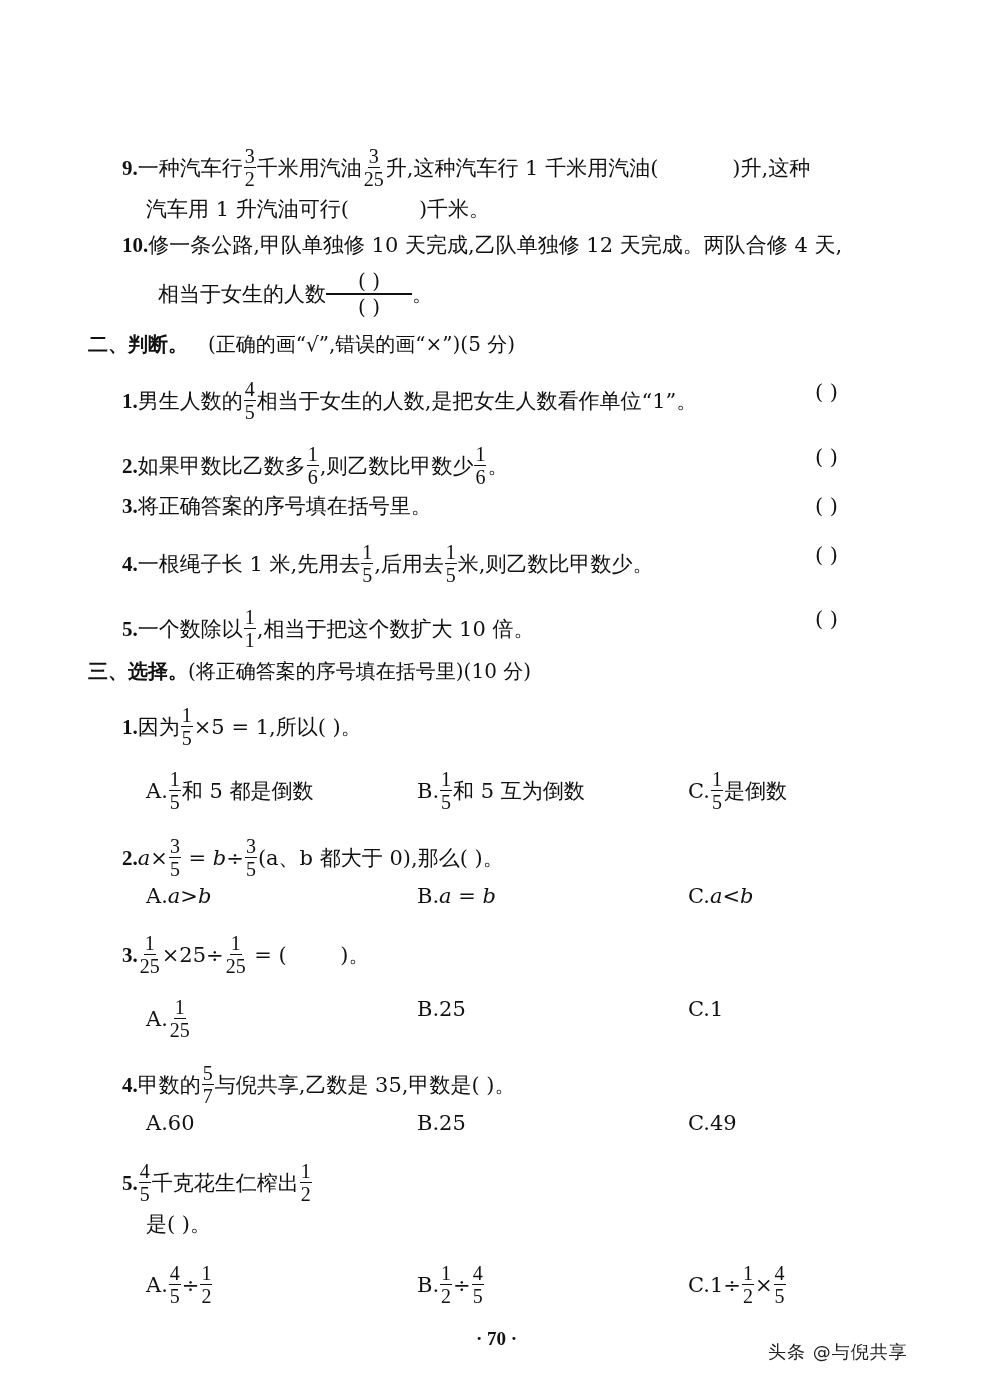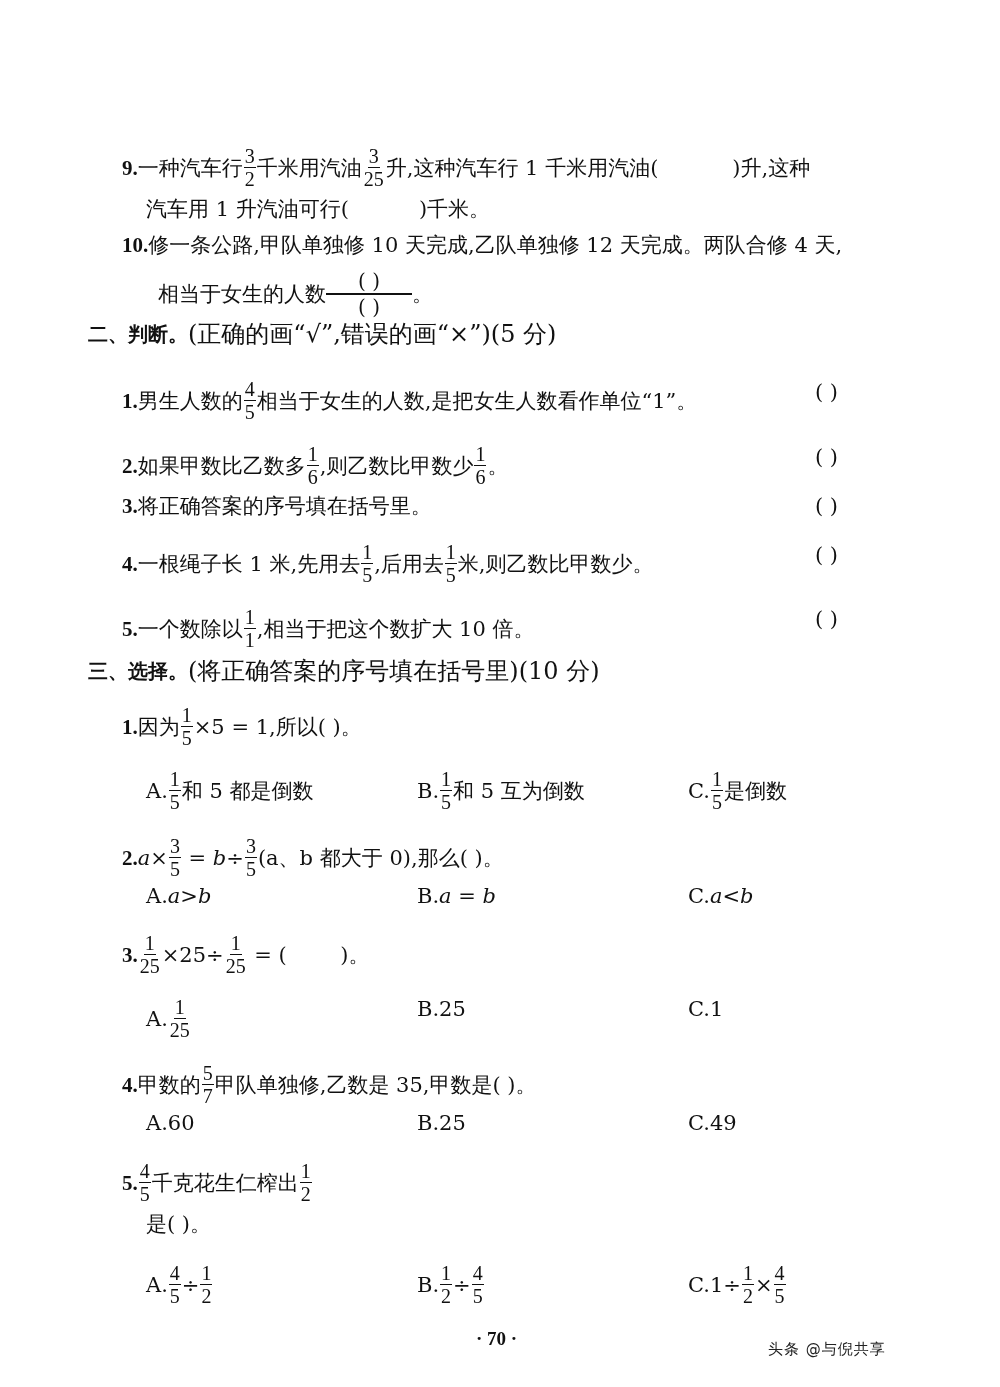--- a/index.html
+++ b/index.html
@@ -17,28 +17,28 @@
   .frac {
     display: inline-flex; flex-direction: column; align-items: center;
     vertical-align: middle; margin: 0 1px; font-family: "Liberation Serif", serif;
     font-size: 20px; line-height: 22px;
   }
   .frac .n { border-bottom: 1.6px solid #111; padding: 0 1px; }
   .frac .d { padding: 0 1px; }
   .blank { display: inline-block; }
   .paren-answer { position: absolute; font-size: 21px; }
   .section { font-weight: bold; font-family: "DejaVu Sans", sans-serif; font-size: 20px; }
-  .section .note { font-weight: normal; font-family: "DejaVu Serif", serif; font-size: 24px; }
+  .section .note { font-weight: normal; font-family: "DejaVu Serif", serif; font-size: 20px; }
   .opt { position: absolute; white-space: nowrap; font-size: 21px; display: flex; align-items: center; }
   .it { font-style: italic; }
   .bigfrac { display:inline-flex; flex-direction: column; align-items:center; vertical-align: middle; }
   .bigfrac .n, .bigfrac .d { font-size: 20px; line-height: 24px; }
   .bigfrac .bar { width: 86px; border-top: 2px solid #111; }
   .footer-page { position: absolute; left: 476px; top: 1328px; font-family: Liberation Serif, serif; font-size: 19px; font-weight: bold; }
-  .watermark { position: absolute; left: 768px; top: 1340px; font-family: "DejaVu Sans", sans-serif; font-size: 15px; color: #222; letter-spacing: 1px; }
+  .watermark { position: absolute; left: 768px; top: 1340px; font-family: "DejaVu Sans", sans-serif; font-size: 18px; color: #222; letter-spacing: 1px; }
 </style>
 </head>
 <body>
 
 <div class="page">
 
   <div class="line" style="left:122px; top:145px;">
     <span class="num">9.</span>
     <span>一种汽车行</span>
     <span class="frac">
@@ -67,21 +67,21 @@
   <div class="line" style="left:158px; top:266px; height:56px;">
     <span>相当于女生的人数</span>
     <span class="bigfrac">
       <span class="n">(        )</span>
       <span class="bar"></span>
       <span class="d">(        )</span>
     </span>
     <span>。</span>
   </div>
 
-  <div class="line section" style="left:88px; top:320px;">
+  <div class="line section" style="left:88px; top:330px;gap:20px;">
     <span>二、判断。</span>
     <span class="note">(正确的画“√”,错误的画“×”)(5 分)</span>
   </div>
 
   <div class="line" style="left:122px; top:378px;">
     <span class="num">1.</span>
     <span>男生人数的</span>
     <span class="frac">
         <span class="n">4</span>
         <span class="d">5</span>
@@ -237,21 +237,21 @@
     <span>1</span>
   </div>
 
   <div class="line" style="left:122px; top:1062px;">
     <span class="num">4.</span>
     <span>甲数的</span>
     <span class="frac">
         <span class="n">5</span>
         <span class="d">7</span>
       </span>
-    <span>甲队单独修,乙数是 35,甲数是(        )。</span>
+    <span>与倪共享,乙数是 35,甲数是(        )。</span>
   </div>
   <div class="opt" style="left:146px; top:1111px;">
     <span>A.</span>
     <span>60</span>
   </div>
   <div class="opt" style="left:417px; top:1111px;">
     <span>B.</span>
     <span>25</span>
   </div>
   <div class="opt" style="left:688px; top:1111px;">

